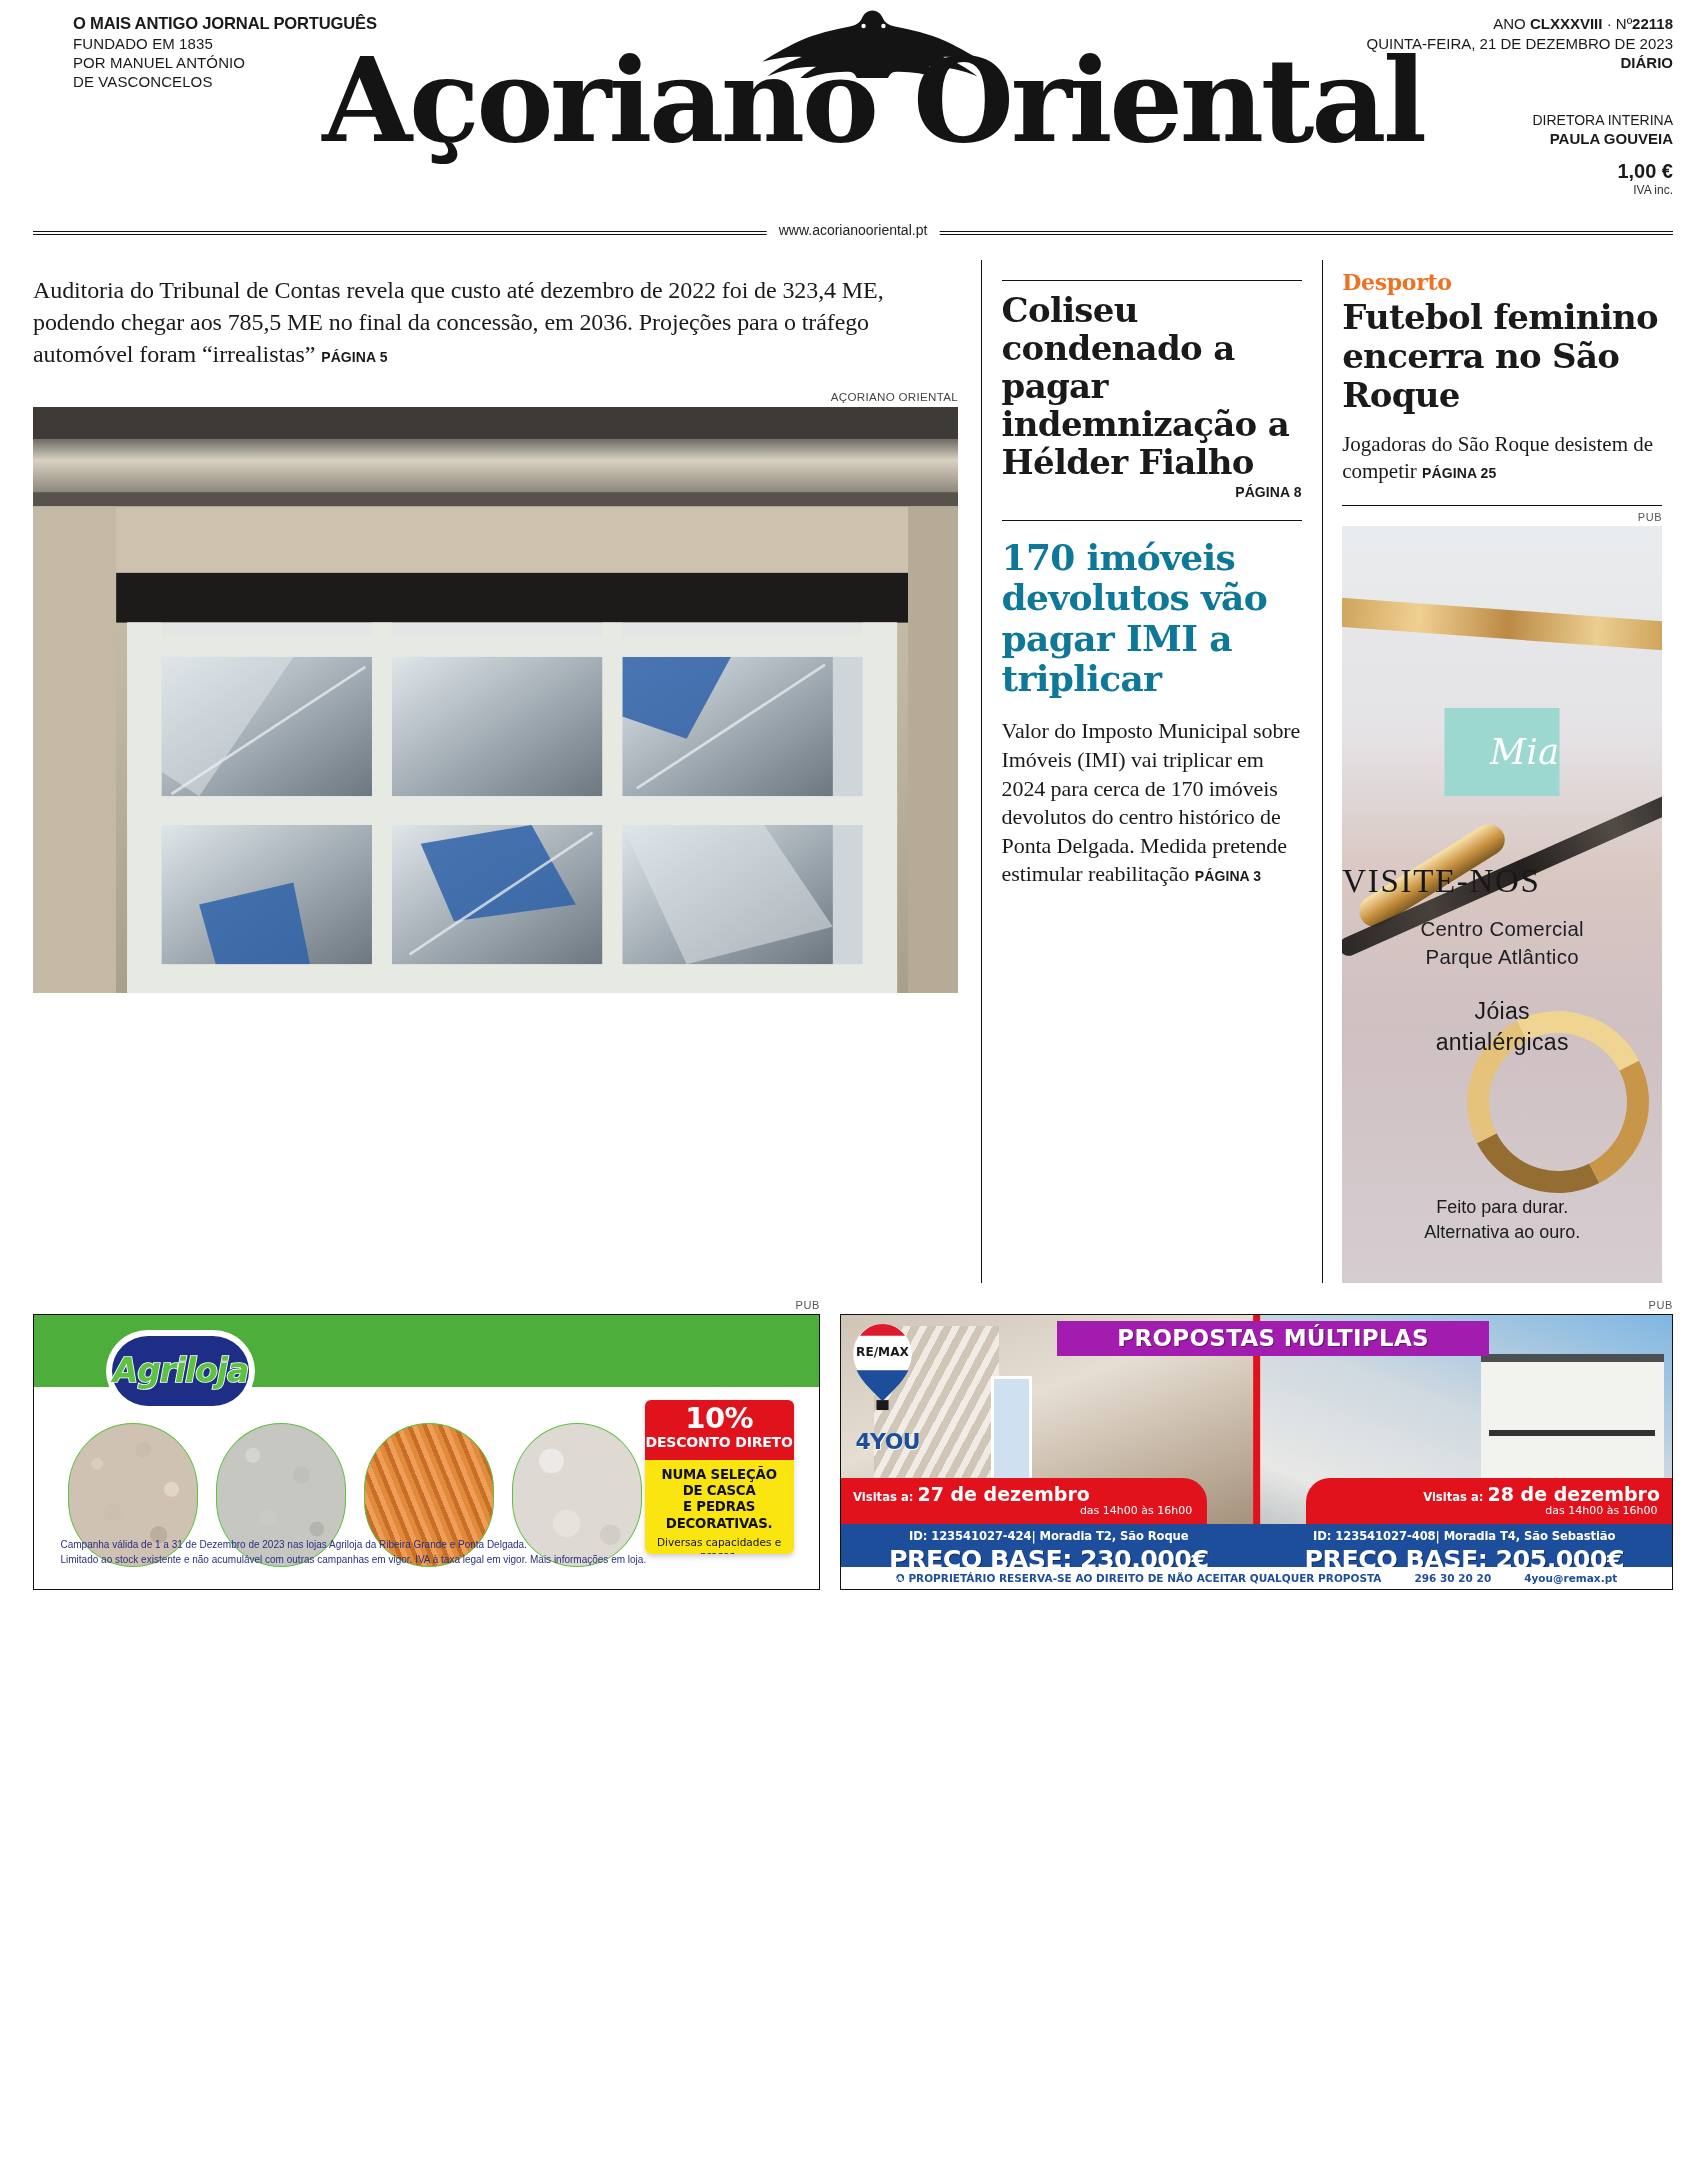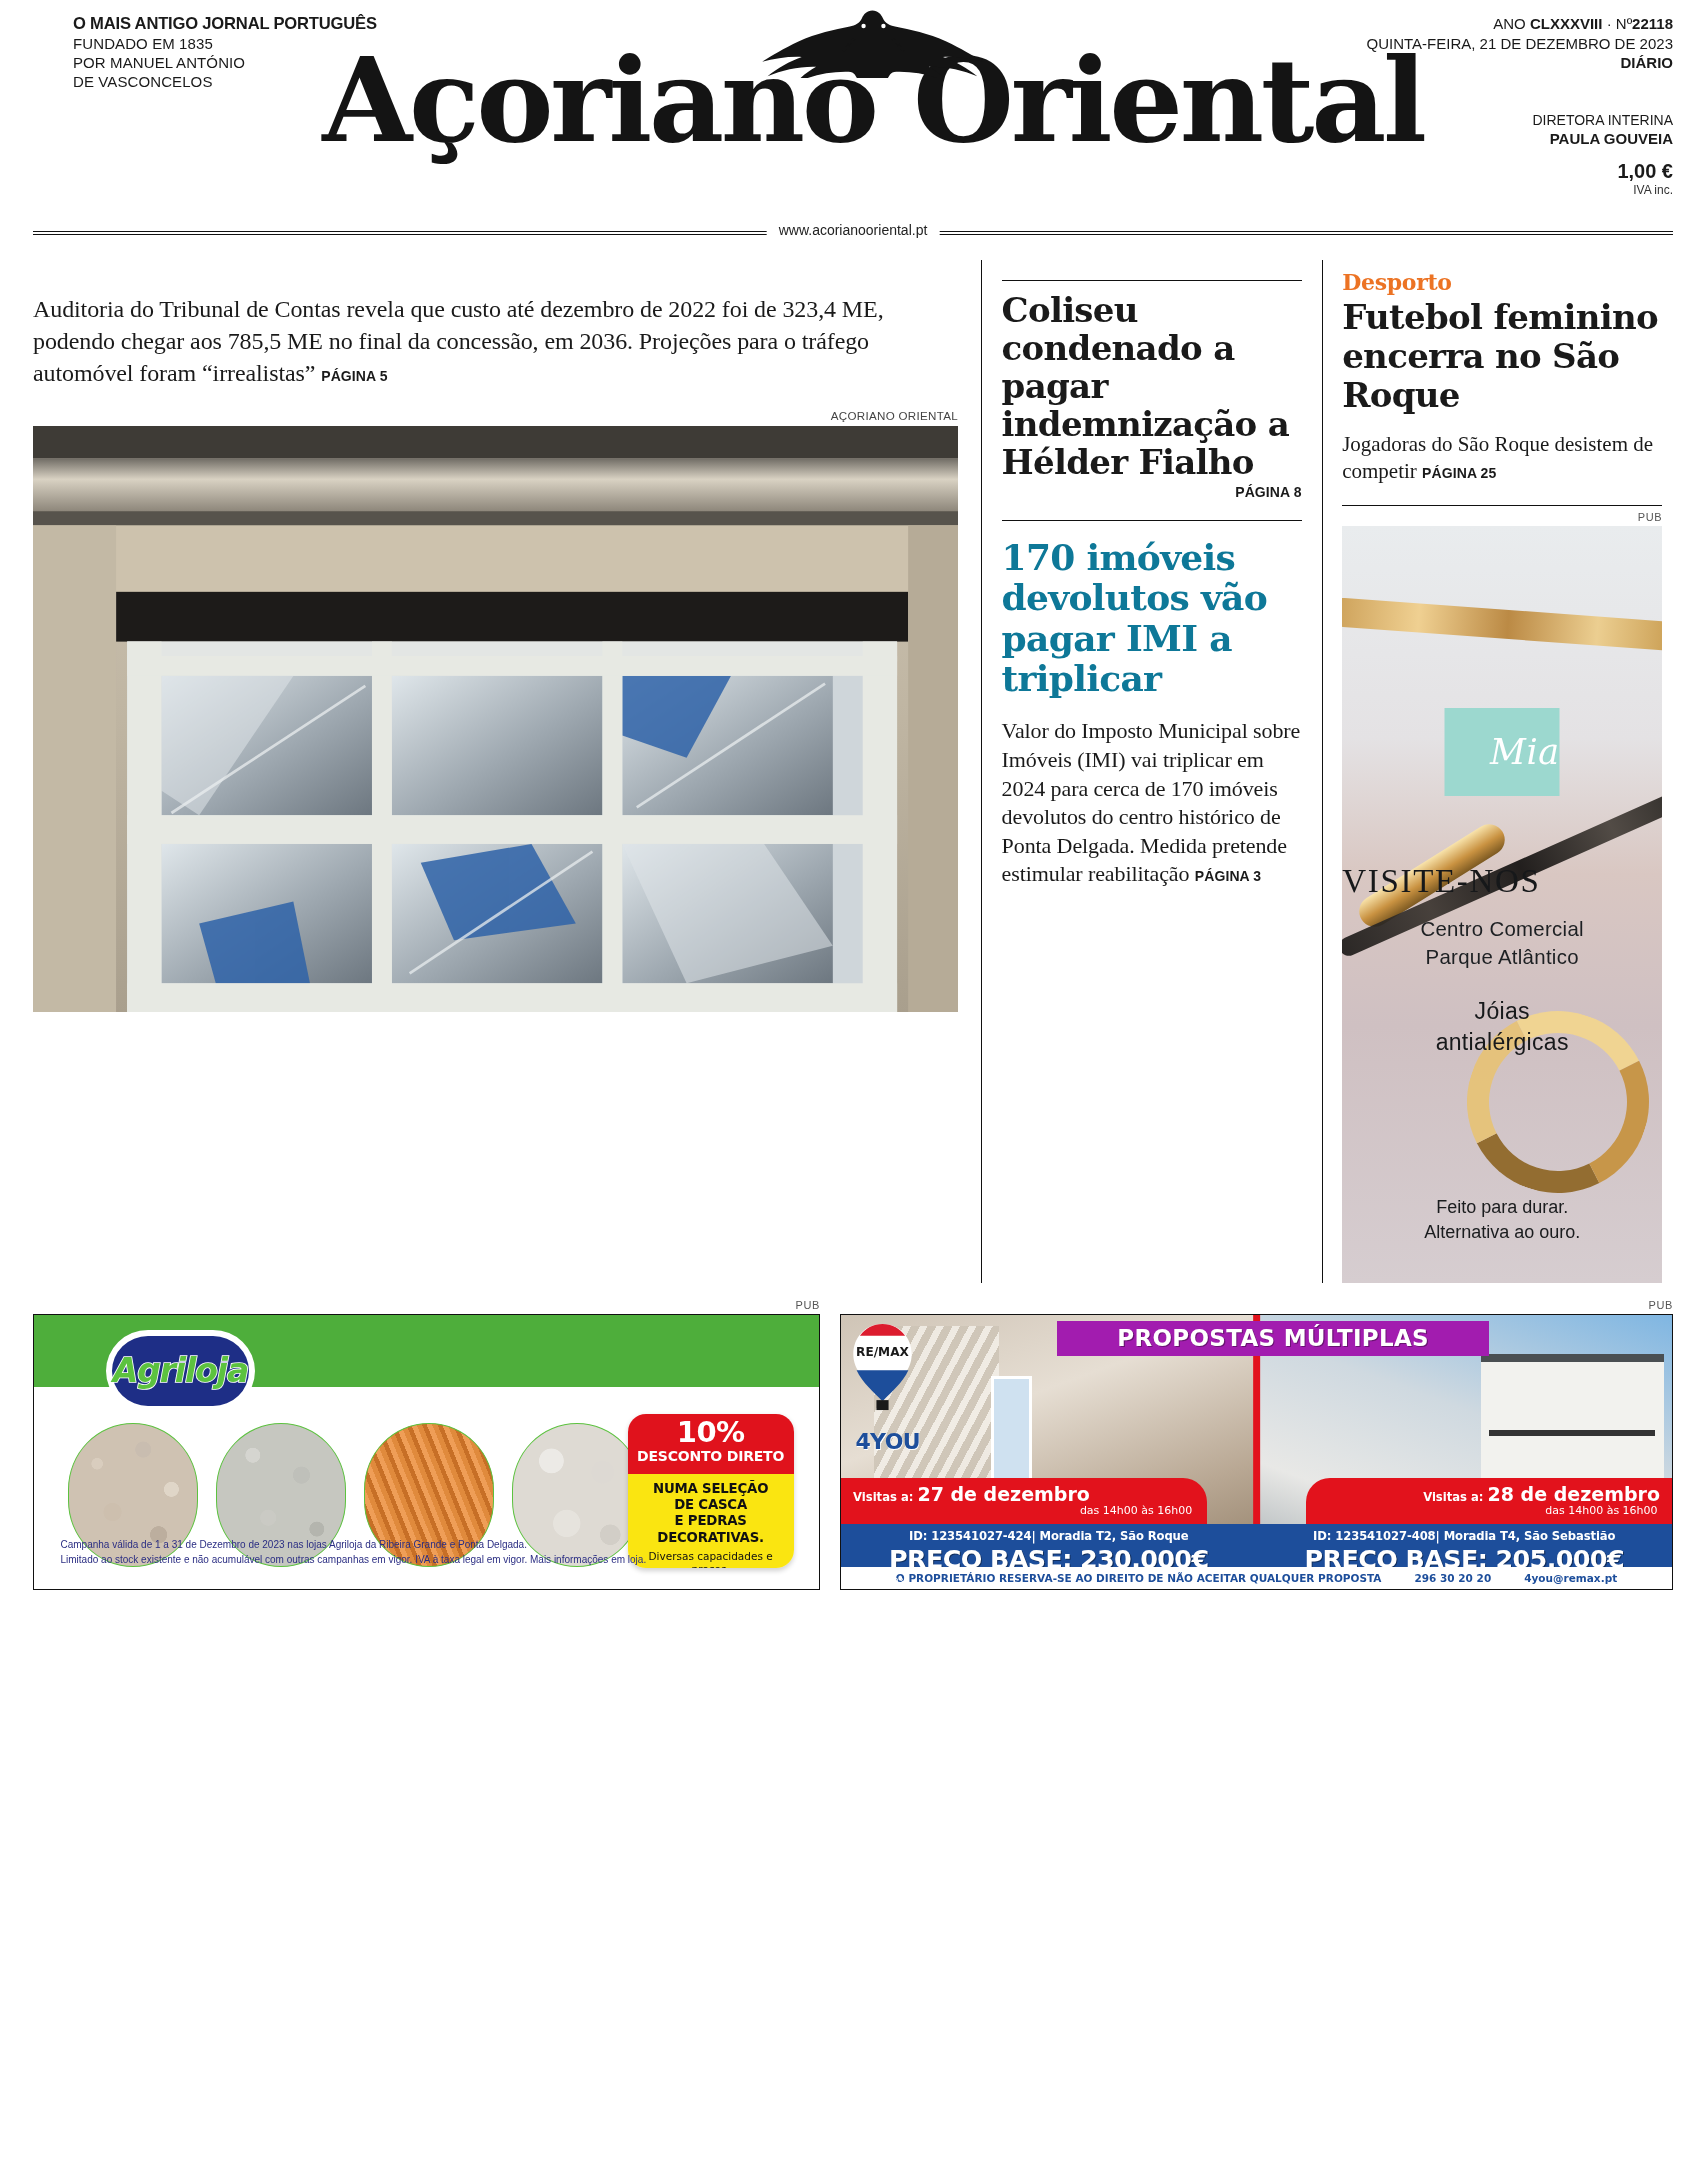--- a/index.html
+++ b/index.html
@@ -86,21 +86,21 @@
   .lead-hd {
     color:#C0202A;
     font-family:"DejaVu Serif", serif;
     font-weight:bold;
     font-size:87px;
     line-height:1.03;
     letter-spacing:-1.7px;
     margin-top:12px;
   }
   .lead-deck {
-    font-size:24px; line-height:1.33; margin-top:34px; letter-spacing:-0.1px;
+    font-size:24px; line-height:1.33; margin-top:15px; letter-spacing:-0.1px;
   }
   .pg { font-family:"Liberation Sans", sans-serif; font-weight:bold;
         font-size:14px; letter-spacing:0.1px; white-space:nowrap; }
   .credit {
     text-align:right; font-family:"Liberation Sans", sans-serif;
     font-size:11.6px; color:#444; letter-spacing:0.3px;
     margin-top:19px; margin-bottom:4.4px;
   }
   #lead-photo {
     width:100%; height:586px; position:relative; overflow:hidden;
@@ -231,22 +231,22 @@
   .s3 { left:330px; background:
         repeating-linear-gradient(68deg,#e08a3c 0 5px,#c76f26 5px 9.4px,#ef9e57 9.4px 14.4px),
         #d9803a; }
   .s4 { left:478px; background:
         radial-gradient(circle at 30% 26%, #eceae6 12px, transparent 12.7px),
         radial-gradient(circle at 70% 34%, #ddd9d3 11px, transparent 11.6px),
         radial-gradient(circle at 42% 70%, #e6e3dd 13.3px, transparent 14px),
         radial-gradient(circle at 76% 78%, #d2cec7 10px, transparent 10.5px),
         #dedad3; }
   .agri-badge {
-    position:absolute; right:25.4px; top:99px; width:166px; height:154px;
-    border-radius:18px; overflow:hidden; box-shadow:0 2.8px 5.5px rgba(0,0,0,.18);
+    position:absolute; right:25.4px; top:85px; width:149px; height:154px;
+    border-radius:6px; overflow:hidden; box-shadow:0 2.8px 5.5px rgba(0,0,0,.18);
   }
   .agri-badge .red { background:#E0121C; height:60px; color:#fff;
       font-family:"DejaVu Sans", sans-serif; font-weight:bold; text-align:center;
       padding-top:3.3px; }
   .agri-badge .red .n { font-size:29px; line-height:1; letter-spacing:-0.6px; }
   .agri-badge .red .t { font-size:14px; letter-spacing:-0.2px; margin-top:1.1px; }
   .agri-badge .yel { background:#FAE511; height:94px; color:#111;
       font-family:"DejaVu Sans", sans-serif; font-weight:bold; text-align:center;
       font-size:13.3px; line-height:1.22; padding:6.6px 3.3px 0 3.3px; letter-spacing:-0.2px;}
   .agri-badge .yel .small { font-weight:normal; font-size:10.5px; margin-top:4.4px; letter-spacing:0; }

